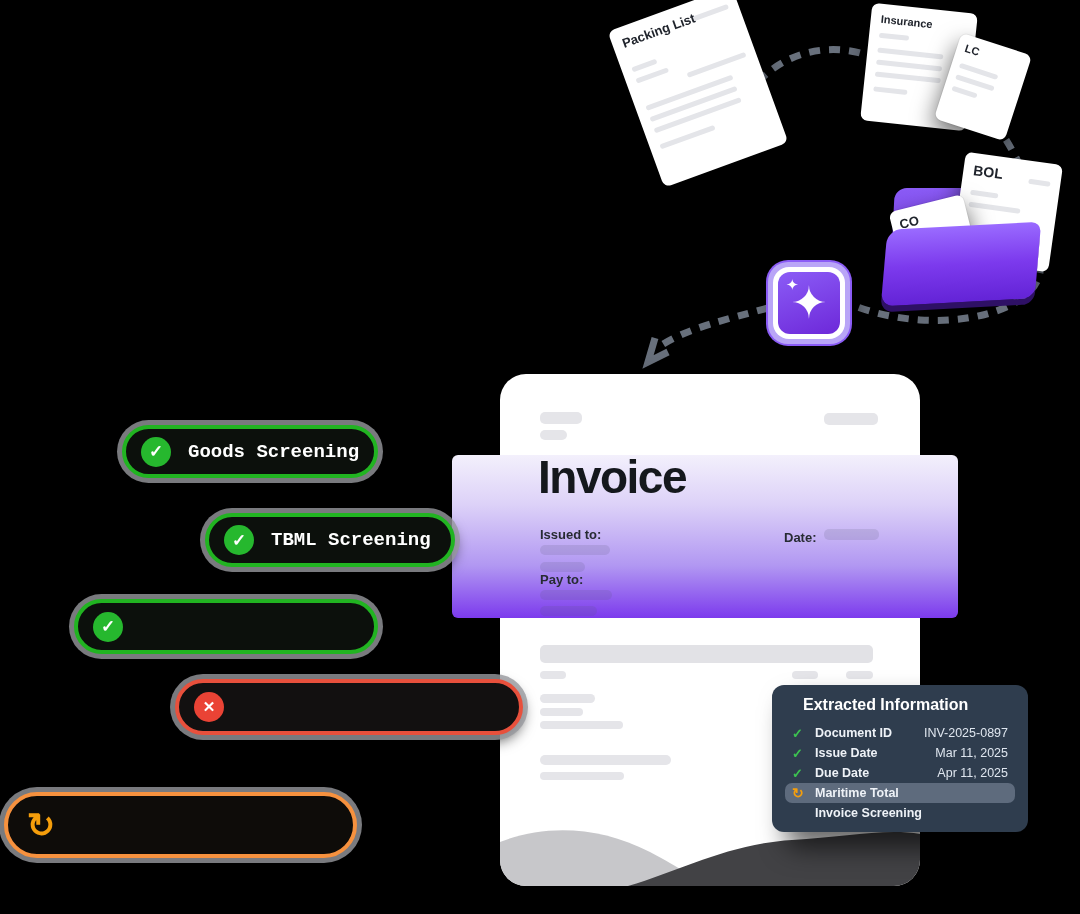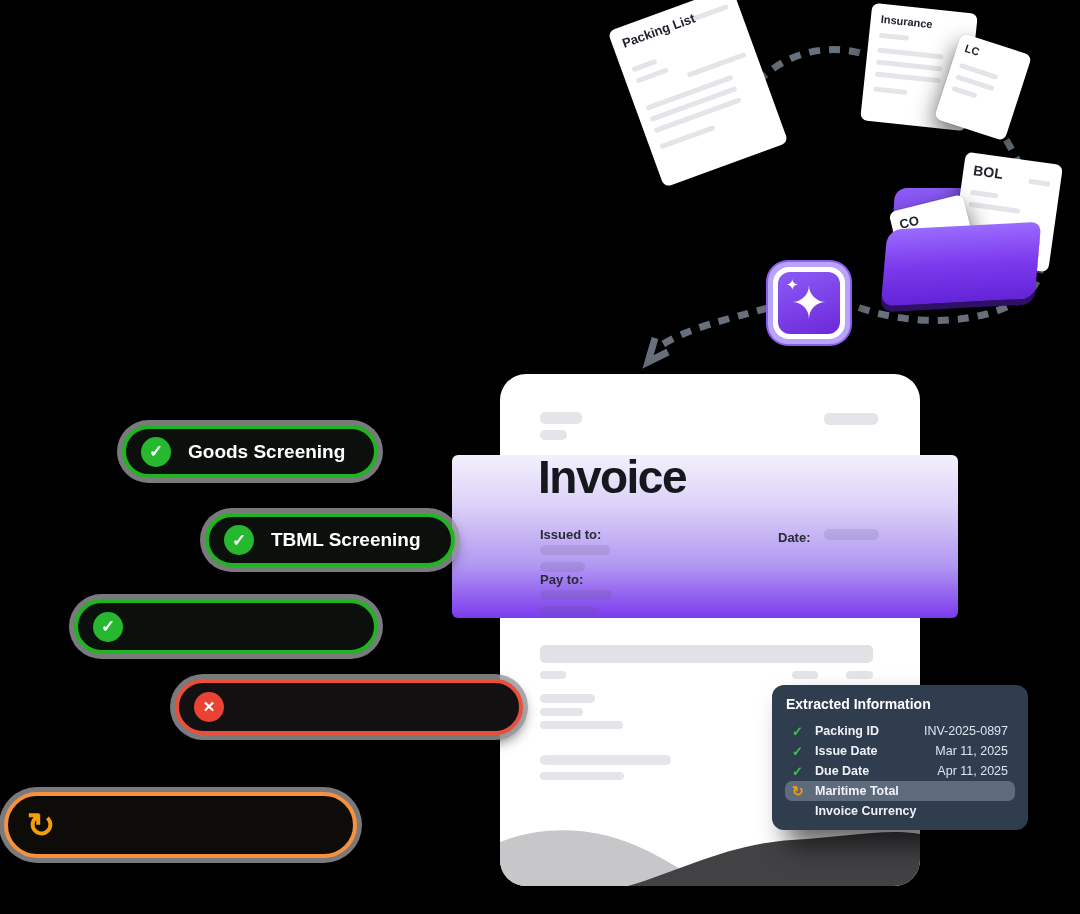--- a/index.html
+++ b/index.html
@@ -45,36 +45,36 @@
   .invoice-content{position:absolute;left:500px;top:374px;width:420px;height:512px;z-index:4;}
   .bar{position:absolute;background:#e5e5e9;border-radius:5px;}
   .bar.onband{background:rgba(84,84,118,0.16);}
   .inv-title{position:absolute;left:38px;top:76px;font-size:46px;font-weight:700;color:#15181d;
        letter-spacing:-1.5px;}
   .inv-label{position:absolute;font-size:13px;font-weight:700;color:#272b33;}
 
   
   .panel{position:absolute;left:772px;top:685px;width:256px;z-index:6;background:#2f3d4e;
        border-radius:12px;box-shadow:14px 16px 26px rgba(0,0,0,.6);padding:11px 13px 9px;box-sizing:border-box;}
-  .panel .ptitle{font-size:14px;font-weight:700;color:#fff;margin:0 0 9px 1px;}
+  .panel .ptitle{font-size:16px;font-weight:700;color:#fff;margin:0 0 9px 18px;}
   .prow{display:flex;align-items:center;height:20px;font-size:12.5px;color:#eef2f7;
        font-weight:700;padding:0 7px;border-radius:7px;}
   .prow .ic{width:23px;color:#3cc251;font-weight:700;font-size:13px;}
   .prow .lbl{flex:0 0 auto;}
   .prow .val{margin-left:auto;color:#dfe6ef;font-weight:400;font-size:12.5px;}
   .prow.hl{background:#5e6b7d;}
   .prow.hl .ic{color:#f59e0b;font-size:14px;}
 
   
   .badge{position:absolute;z-index:6;display:flex;align-items:center;gap:17px;border-radius:999px;
        background:#0c100c;border:4px solid #21b421;box-sizing:border-box;padding:0 24px 0 15px;
        box-shadow:0 0 0 5px rgba(151,153,158,.8),0 6px 14px rgba(0,0,0,.65);}
   .badge .dot{width:30px;height:30px;border-radius:50%;background:#26b82e;color:#fff;flex:0 0 auto;
        display:flex;align-items:center;justify-content:center;font-size:17px;font-weight:700;}
-  .badge .label{color:#fff;font-weight:700;font-size:19px;white-space:nowrap;}
+  .badge .label{color:#fff;font-weight:700;font-size:19px;white-space:nowrap;font-family:Liberation Mono, monospace;}
   .badge.red{border-color:#e8503c;background:#121010;}
   .badge.red .dot{background:#ea4335;font-size:15px;}
   .badge.orange{border-color:#f6913e;background:#0e0c09;}
   .badge.orange .dot{background:transparent;color:#f59e0b;width:36px;height:36px;font-size:34px;}
   .badge.orange .label{font-size:23px;}
 </style>
 </head>
 <body>
 
 <div class="canvas">
@@ -154,21 +154,21 @@
     <div class="bar" style="left:40px;top:38px;width:42px;height:12px;"></div>
     <div class="bar" style="left:40px;top:56px;width:27px;height:10px;"></div>
     <div class="bar" style="left:324px;top:39px;width:54px;height:12px;"></div>
 
     <div class="inv-title">Invoice</div>
 
     <span class="inv-label" style="left:40px;top:153px;">Issued to:</span>
     <div class="bar onband" style="left:40px;top:171px;width:70px;height:10px;"></div>
     <div class="bar onband" style="left:40px;top:188px;width:45px;height:10px;"></div>
 
-    <span class="inv-label" style="left:278px;top:156px;">Date:</span>
+    <span class="inv-label" style="left:284px;top:156px;">Date:</span>
     <div class="bar onband" style="left:324px;top:155px;width:55px;height:11px;"></div>
 
     <span class="inv-label" style="left:40px;top:198px;">Pay to:</span>
     <div class="bar onband" style="left:40px;top:216px;width:72px;height:10px;"></div>
     <div class="bar onband" style="left:40px;top:232px;width:57px;height:10px;"></div>
 
     <div class="bar" style="left:40px;top:271px;width:333px;height:18px;background:#e2e2e6;"></div>
     <div class="bar" style="left:40px;top:297px;width:26px;height:8px;"></div>
     <div class="bar" style="left:292px;top:297px;width:26px;height:8px;"></div>
     <div class="bar" style="left:346px;top:297px;width:27px;height:8px;"></div>
@@ -177,41 +177,41 @@
     <div class="bar" style="left:40px;top:347px;width:83px;height:8px;"></div>
     <div class="bar" style="left:40px;top:381px;width:131px;height:10px;"></div>
     <div class="bar" style="left:40px;top:398px;width:84px;height:8px;"></div>
   </div>
 
   <div class="panel">
     <div class="ptitle">Extracted Information</div>
 
     <div class="prow">
       <span class="ic">✓</span>
-      <span class="lbl">Packing ID</span>
+      <span class="lbl">Document ID</span>
       <span class="val">INV-2025-0897</span>
     </div>
     <div class="prow">
       <span class="ic">✓</span>
       <span class="lbl">Issue Date</span>
       <span class="val">Mar 11, 2025</span>
     </div>
     <div class="prow">
       <span class="ic">✓</span>
       <span class="lbl">Due Date</span>
       <span class="val">Apr 11, 2025</span>
     </div>
     <div class="prow hl">
       <span class="ic">↻</span>
       <span class="lbl">Maritime Total</span>
       <span class="val"></span>
     </div>
     <div class="prow">
       <span class="ic"></span>
-      <span class="lbl">Invoice Currency</span>
+      <span class="lbl">Invoice Screening</span>
       <span class="val"></span>
     </div>
   </div>
 
   <div class="badge" style="left:122px;top:425px;width:256px;height:53px;">
     <span class="dot">✓</span>
     <span class="label">Goods Screening</span>
   </div>
 
   <div class="badge" style="left:205px;top:513px;width:250px;height:54px;">

